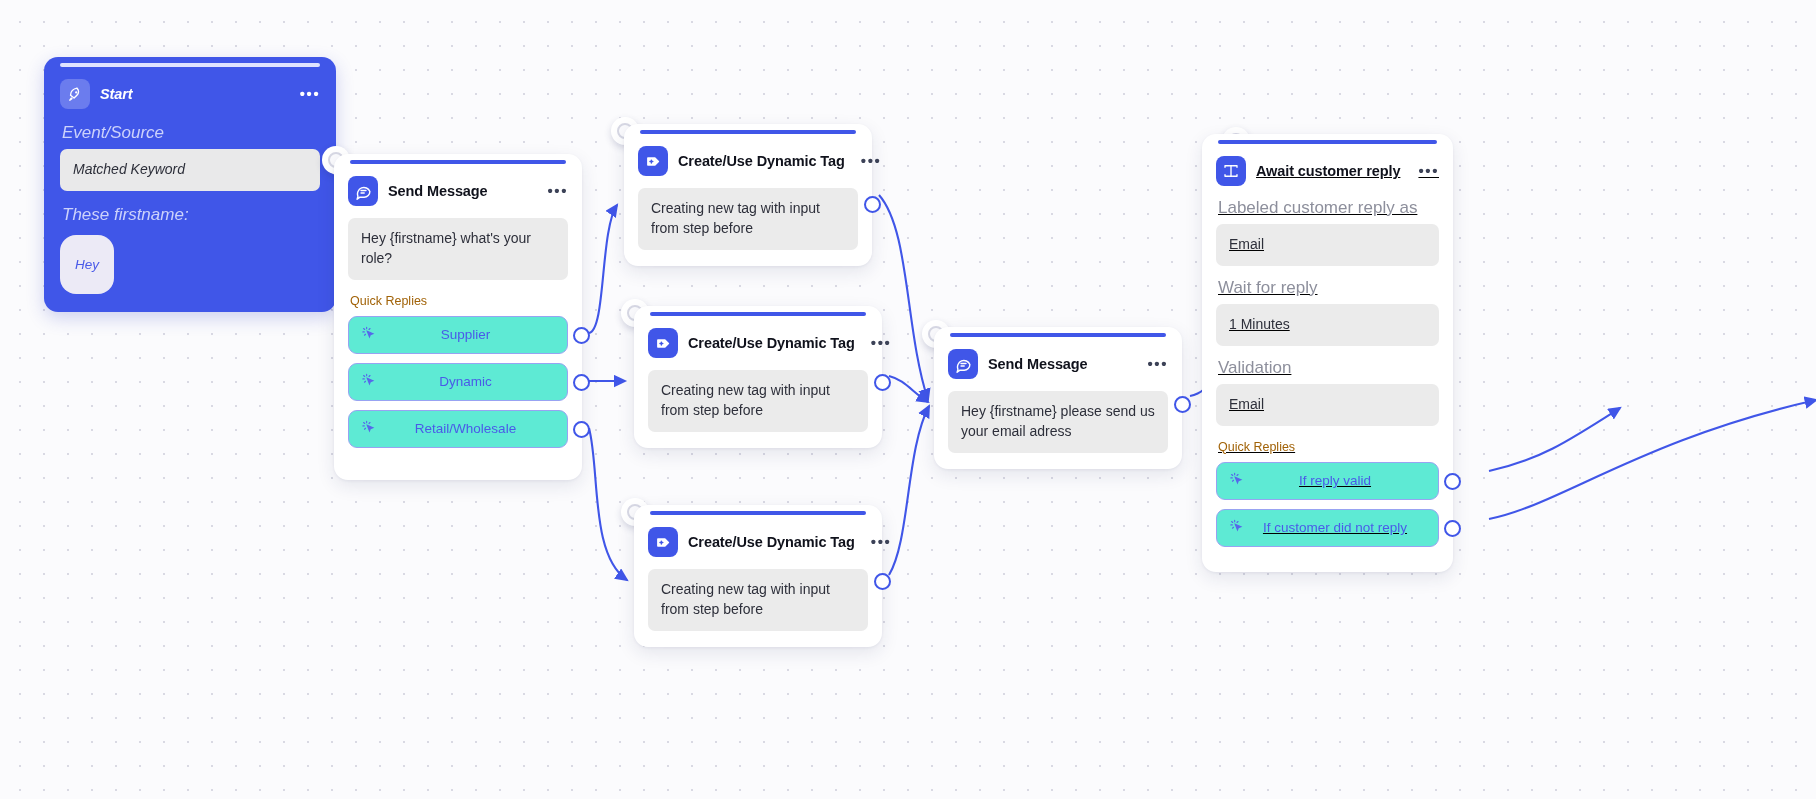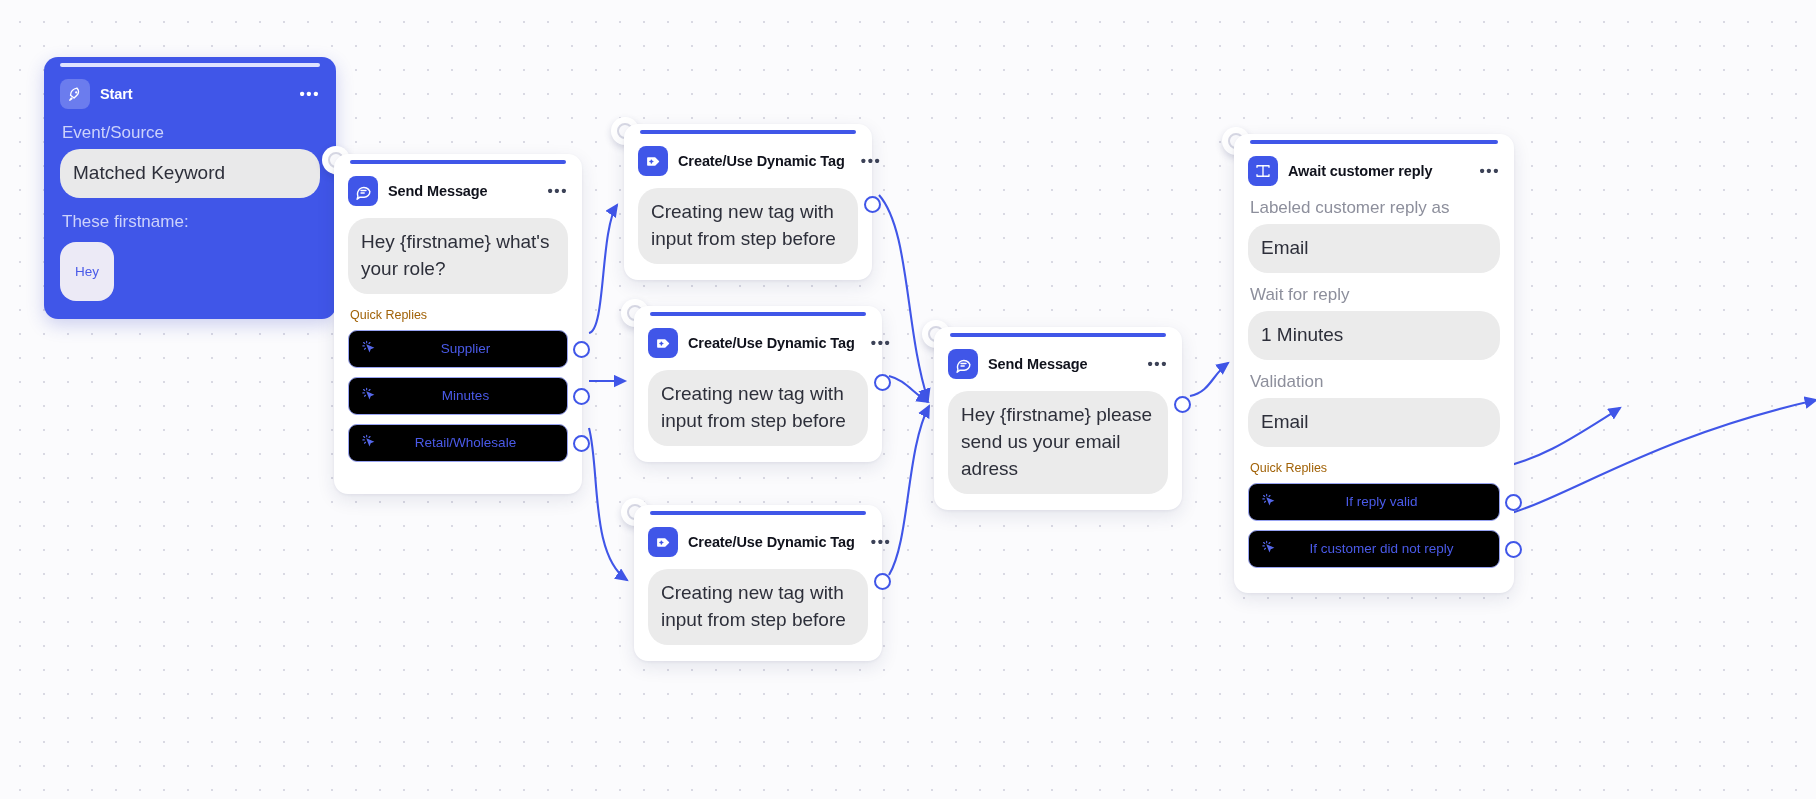--- a/index.html
+++ b/index.html
@@ -47,67 +47,68 @@
   .node-title {
     font-size: 14.5px; font-weight: bold; color: #10121c;
     letter-spacing: -.1px; white-space: nowrap;
   }
   .dots {
     margin-left: auto; color: #3c4257; letter-spacing: 1.6px;
     font-size: 15px; line-height: 8px; font-weight: bold;
     padding-left: 6px;
   }
   .bubble {
-    background: #ebebeb; border-radius: 20px;
+    background: #ebebeb; border-radius: 7px;
     padding: 11px 13px;
-    font-size: 19px; color: #2d2f3a; line-height: 1.42;
+    font-size: 14px; color: #2d2f3a; line-height: 1.42;
   }
   .field-label {
     font-size: 17px; color: #8d8f9c; margin: 12px 0 6px 2px;
   }
   .section-label {
     font-size: 12.5px; color: #a16207; margin: 14px 0 8px 2px;
   }
   .qr {
     display: flex; align-items: center;
-    background: #000000; border: 1.3px solid #98a3f2;
+    background: #5eead4; border: 1.3px solid #98a3f2;
     border-radius: 9px; height: 38px; margin-bottom: 9px;
     padding: 0 12px; position: relative;
   }
   .qr-label {
     flex: 1; text-align: center; font-size: 13.5px; color: #4a5ae8;
   }
 
   
   #start-node {
     left: 44px; top: 57px; width: 292px;
     background: #4056e8;
     border-radius: 14px;
     padding: 14px 16px 18px 16px;
     box-shadow: 0 6px 18px rgba(45,60,190,.22);
+    font-style: italic;
   }
   #start-node::before { background: #dfe3ff; }
   #start-node .node-ico { background: #6b7cee; }
   #start-node .node-title { color: #ffffff; }
   #start-node .dots { color: #ffffff; }
   #start-node .field-label { color: #ccd2fb; margin-top: 14px; }
   #start-node .bubble { background: #e9e9ea; }
   .kw-chip {
     display: inline-block; background: #eceaf6; color: #4a5ae8;
     font-size: 13.5px; border-radius: 16px;
     padding: 22px 15px; margin-top: 4px;
   }
 
   
   #send1 { left: 334px; top: 154px; width: 248px; }
   #tag1  { left: 624px; top: 124px; width: 248px; }
   #tag2  { left: 634px; top: 306px; width: 248px; }
   #tag3  { left: 634px; top: 505px; width: 248px; }
   #send2 { left: 934px; top: 327px; width: 248px; }
-  #await { left: 1234px; top: 134px; width: 280px; }
+  #await { left: 1202px; top: 134px; width: 251px; text-decoration: underline; }
 
   
   .port {
     position: absolute; border-radius: 50%;
     background: #ffffff; border: 2.4px solid #4056e8;
     width: 17px; height: 17px;
   }
   .port-in {
     position: absolute; width: 28px; height: 28px; border-radius: 50%;
     background: #ffffff;
@@ -199,21 +200,21 @@
       <span class="port" style="right:-23px; top:10px;"></span>
     </div>
 
     <div class="qr">
       <span>
         <svg width="15" height="15" viewBox="0 0 24 24" fill="none" stroke="#5668ea" stroke-width="1.8" stroke-linecap="round">
           <path d="M10 10l9 4-4 1.4L13.6 19z" fill="#5668ea"></path>
           <path d="M9 3.5v2.3M4.2 5.6l1.7 1.6M3 11h2.3M5.6 16.4l1.6-1.6M14.4 5.6l-1.6 1.6"></path>
         </svg>
       </span>
-      <span class="qr-label">Minutes</span>
+      <span class="qr-label">Dynamic</span>
       <span class="port" style="right:-23px; top:10px;"></span>
     </div>
 
     <div class="qr" style="margin-bottom:16px;">
       <span>
         <svg width="15" height="15" viewBox="0 0 24 24" fill="none" stroke="#5668ea" stroke-width="1.8" stroke-linecap="round">
           <path d="M10 10l9 4-4 1.4L13.6 19z" fill="#5668ea"></path>
           <path d="M9 3.5v2.3M4.2 5.6l1.7 1.6M3 11h2.3M5.6 16.4l1.6-1.6M14.4 5.6l-1.6 1.6"></path>
         </svg>
       </span>

